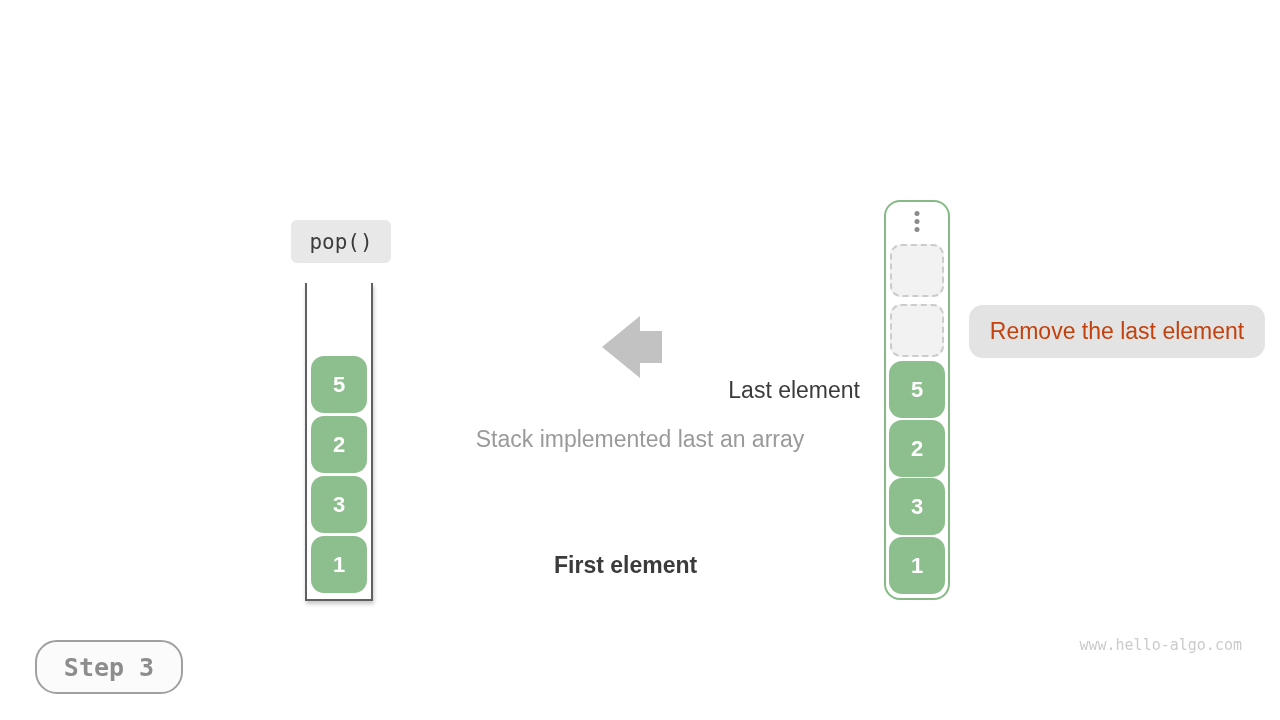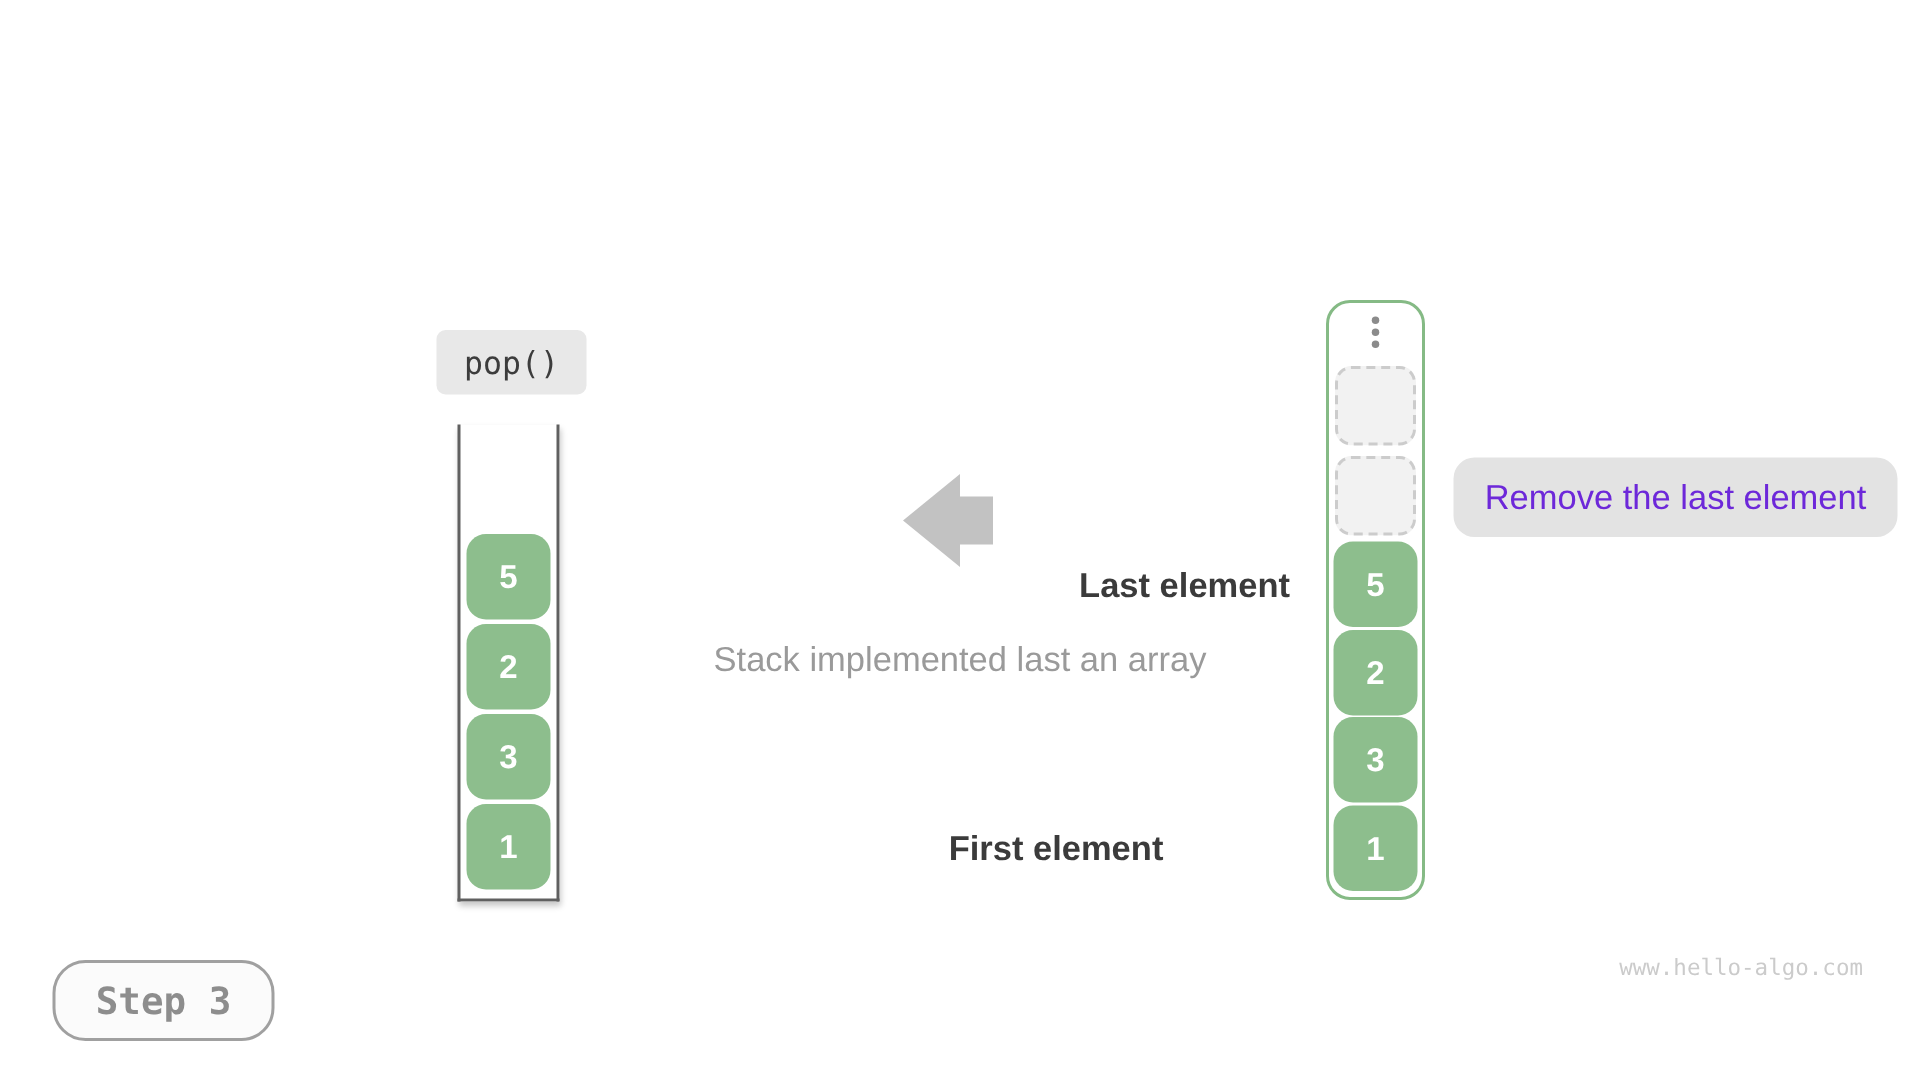--- a/index.html
+++ b/index.html
@@ -37,28 +37,28 @@
     display:flex; align-items:center; justify-content:center;
     color:#ffffff; font-size:22px; font-weight:bold;
   }
 
   
   .arrow-wrap { position:absolute; left:602px; top:316px; width:60px; height:62px; }
 
   
   .last-label {
     position:absolute; left:560px; top:377px; width:300px; text-align:right;
-    font-size:23px; font-weight:bold; color:var(--dark-text, #3b3b3b);
+    font-size:23px; font-weight:normal; color:var(--dark-text, #3b3b3b);
   }
   .caption {
     position:absolute; left:440px; top:426px; width:400px; text-align:center;
     font-size:23px; color:var(--muted-text, #9a9a9a);
   }
   .first-label {
-    position:absolute; left:554px; top:552px; width:300px; text-align:center;
+    position:absolute; left:554px; top:552px; width:300px; text-align:left;
     font-size:23px; font-weight:bold; color:var(--dark-text, #3b3b3b);
   }
 
   
   .array-container {
     position:absolute; left:884px; top:200px; width:66px; height:400px;
     box-sizing:border-box; background:#ffffff;
     border:2px solid var(--array-border-green, #85ba85);
     border-radius:16px;
   }
@@ -84,21 +84,21 @@
   .ablock-0 { top:159px; }
   .ablock-1 { top:218px; }
   .ablock-2 { top:276px; }
   .ablock-3 { top:335px; }
 
   
   .remove-note {
     position:absolute; left:969px; top:305px; width:296px; height:53px;
     background:var(--note-bg, #e3e3e3); border-radius:14px;
     display:flex; align-items:center; justify-content:center;
-    font-size:23px; color:#6d28d9;
+    font-size:23px; color:#c2410c;
   }
 
   
   .step-badge {
     position:absolute; left:35px; top:640px; width:148px; height:54px;
     box-sizing:border-box; background:#fbfbfb;
     border:2px solid var(--badge-border, #a0a0a0); border-radius:22px;
     display:flex; align-items:center; justify-content:center;
     font-family:"DejaVu Sans Mono", monospace;
     font-size:25px; font-weight:bold; color:#8d8d8d;

